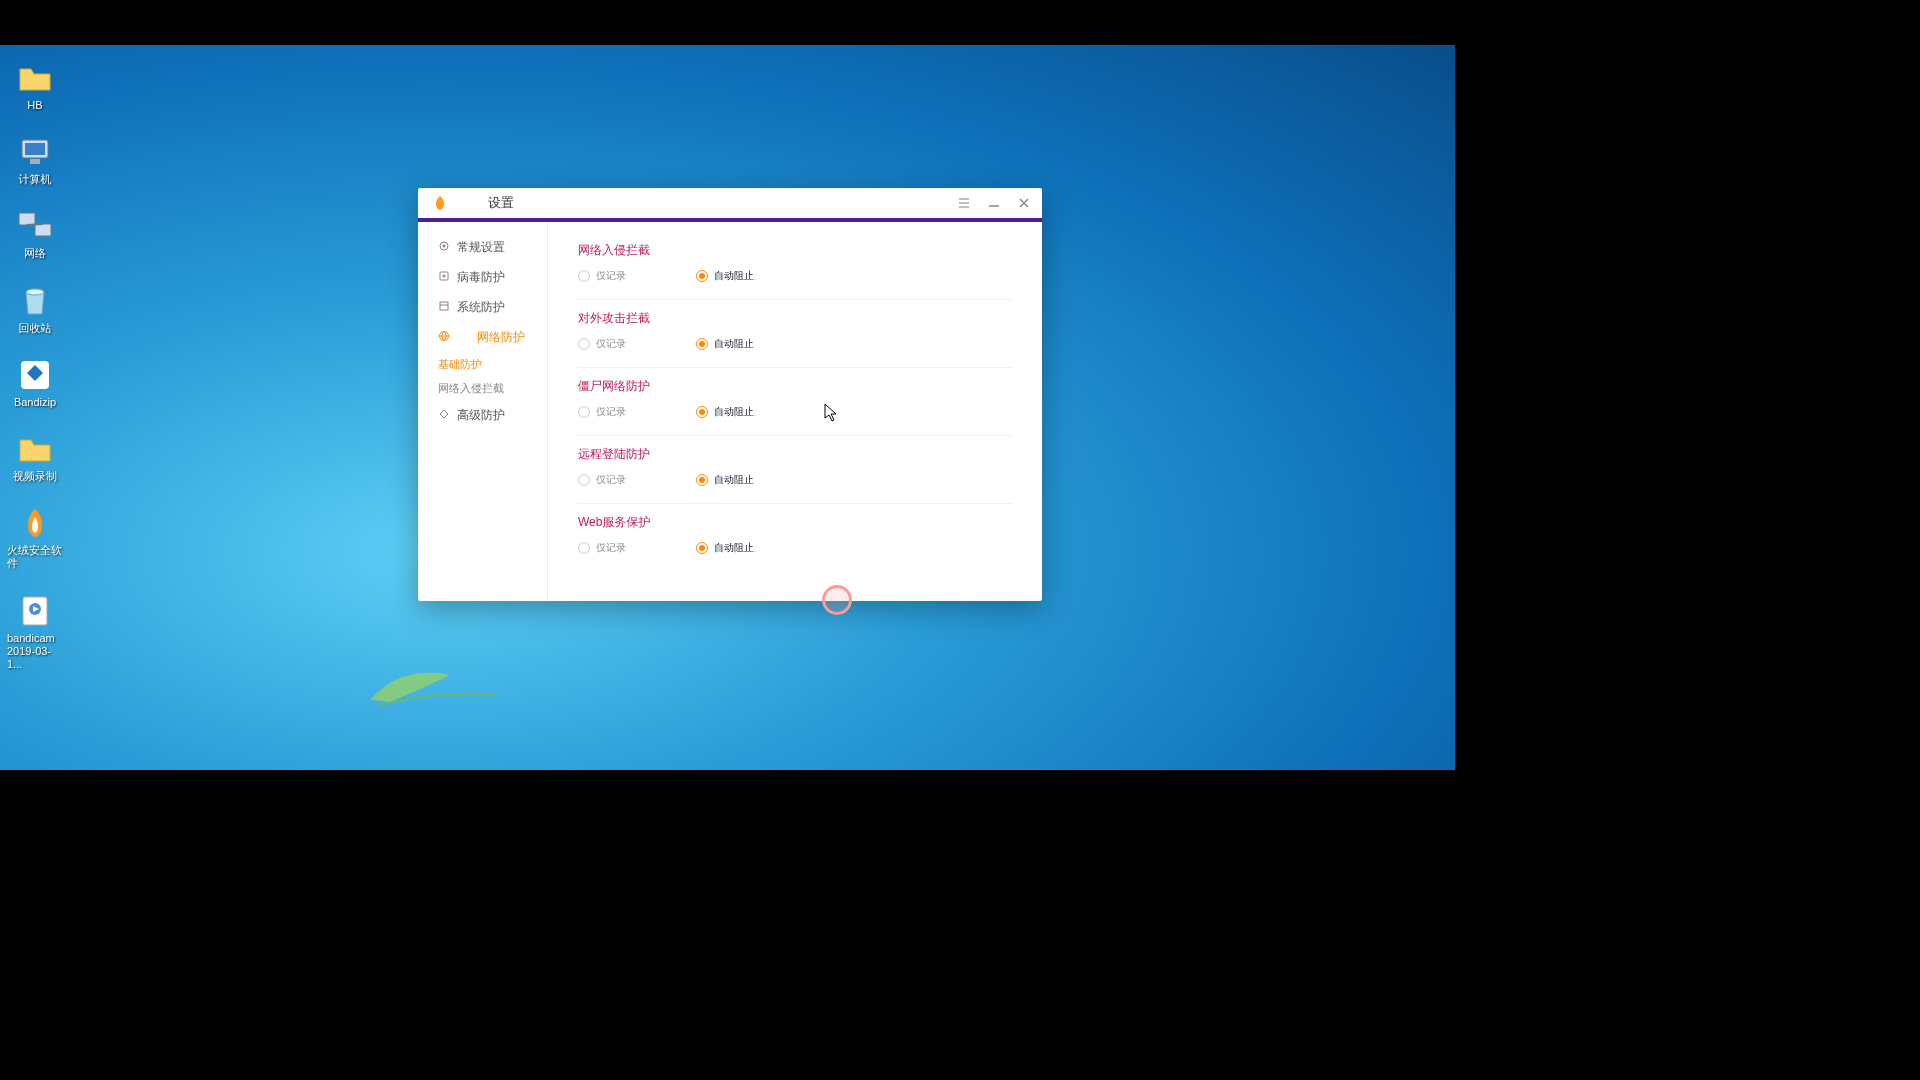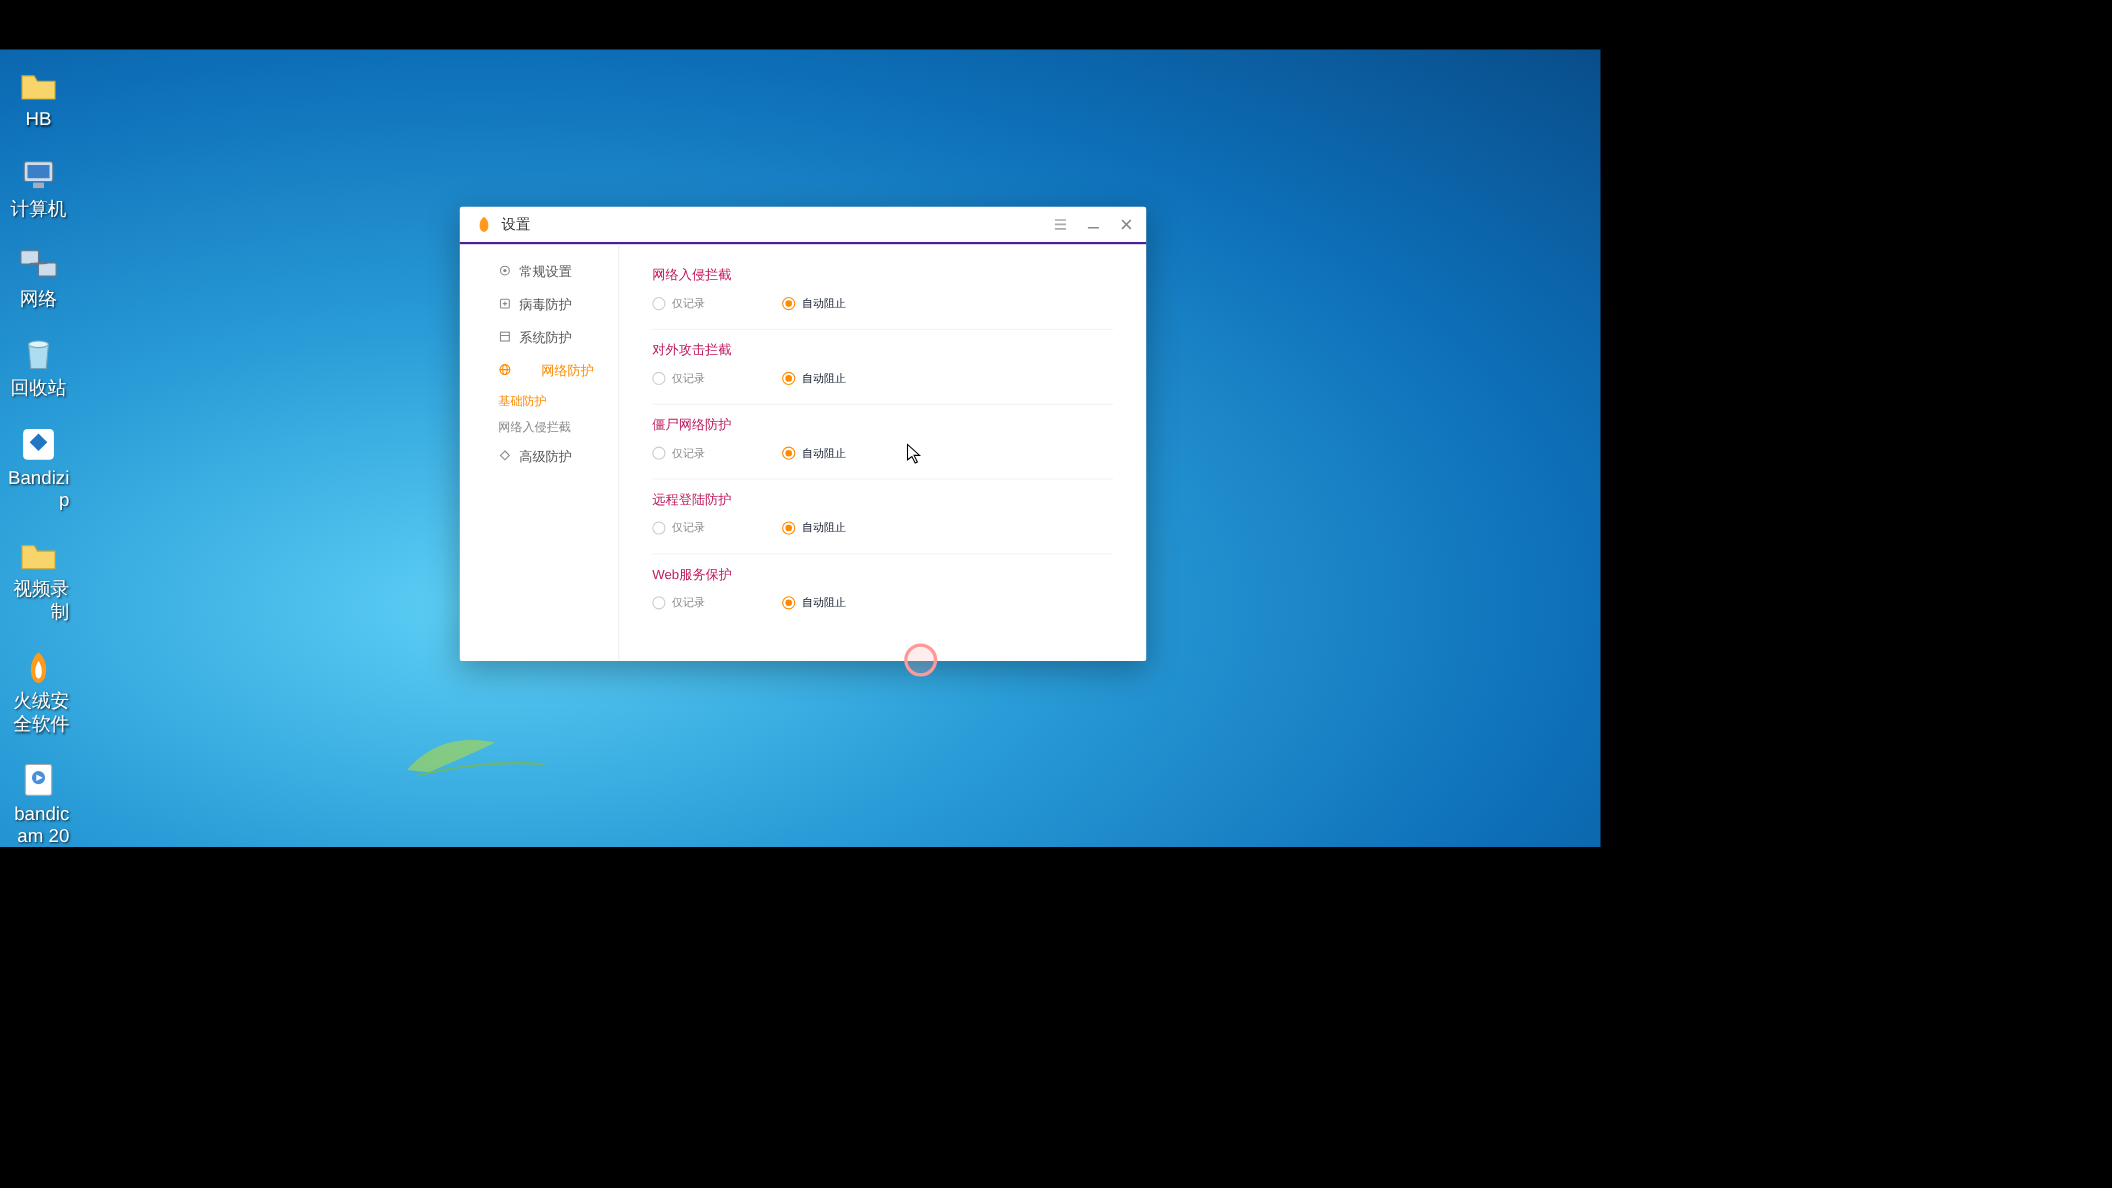--- a/index.html
+++ b/index.html
@@ -47,22 +47,22 @@
     cursor: pointer;
   }
   .dicon .img {
     width: 36px; height: 36px;
     display:flex; align-items:center; justify-content:center;
     border-radius: 3px;
   }
   .dicon .lbl {
     margin-top: 3px;
     color: #fff;
-    font-size: 17px;
-    text-align: right;
+    font-size: 11px;
+    text-align: left;
     text-shadow: 1px 1px 2px rgba(0,0,0,0.8);
     line-height: 1.2;
     max-width: 56px;
     word-break: break-all;
   }
   
   
   .window {
     position: absolute;
     left: 418px;
@@ -73,21 +73,22 @@
     box-shadow: 0 8px 30px rgba(0,0,0,0.3);
     border-radius: 2px;
     display: flex;
     flex-direction: column;
   }
   .titlebar {
     height: 34px;
     display: flex;
     align-items: center;
     padding: 0 10px 0 14px;
-    border-bottom: 2px solid #4c1d95;
+    border-bottom: 4px solid #4c1d95;
+    gap: 32px;
   }
   .titlebar .app-icon {
     width: 16px; height: 16px;
     margin-right: 8px;
   }
   .titlebar .title {
     font-size: 13px;
     color: #333;
     flex: 1;
   }
@@ -103,21 +104,20 @@
     font-size: 14px;
   }
   .win-body {
     flex: 1;
     display: flex;
   }
   .sidebar {
     width: 130px;
     border-right: 1px solid #eee;
     padding-top: 10px;
-    margin-left: 15px;
   }
   .sb-item {
     display: flex;
     align-items: center;
     height: 30px;
     padding-left: 20px;
     font-size: 12px;
     color: #555;
     cursor: pointer;
     gap: 7px;

